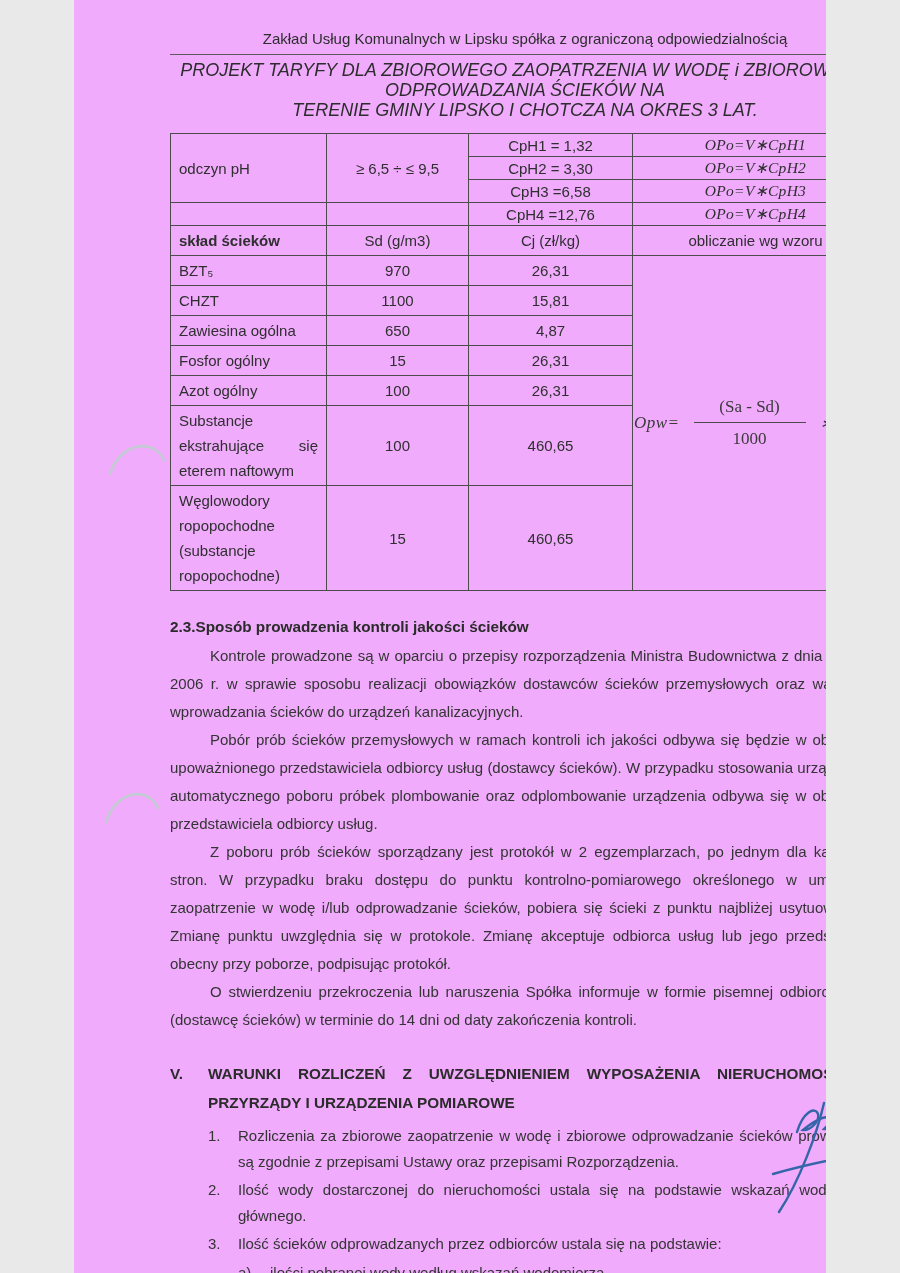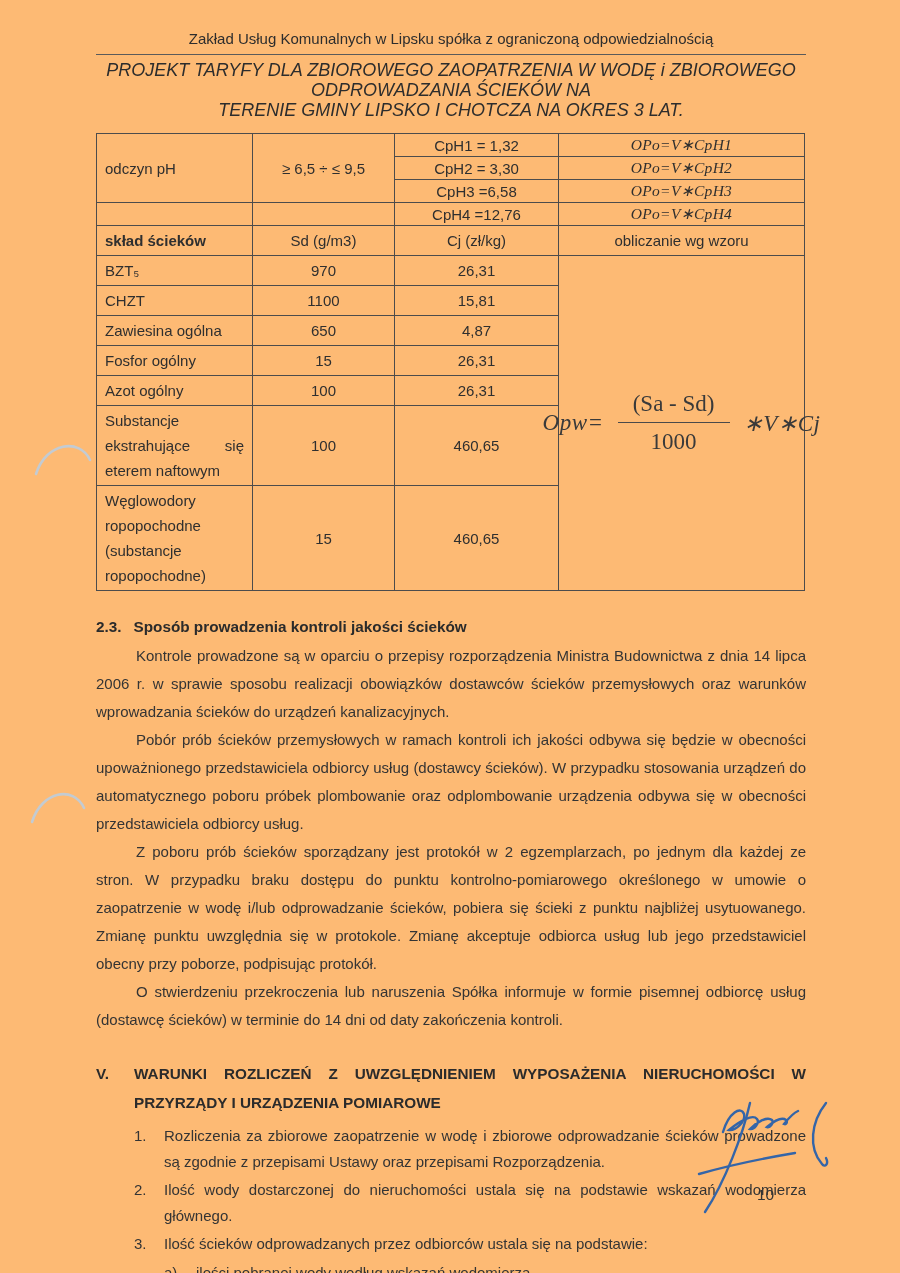--- a/index.html
+++ b/index.html
@@ -1,20 +1,20 @@
 <!DOCTYPE html>
 <html lang="pl"><head>
 <meta charset="utf-8">
 <style>
   * { margin: 0; padding: 0; box-sizing: border-box; }
   html, body { background: #e9e9e9; }
   .page {
     position: relative;
-    width: 900px; height: 1273px;
-    background: #fdba74;
+    width: 752px; height: 1273px;
+    background: #f0abfc;
     font-family: "Liberation Sans", sans-serif;
     color: #333;
     overflow: hidden;
     margin: 0 auto;
   }
   .content { position: absolute; left: 96px; top: 30px; width: 710px; }
 
   
   .org-line {
     text-align: center; font-size: 15px; color: #2d2d2d;
@@ -37,30 +37,30 @@
   tr.hdr td { height: 26px; }
   td.bold { font-weight: bold; }
   tr.std td { height: 28px; }
   td.just { text-align: justify; padding: 6px 10px; }
   td.mathcell {
     font-family: "Liberation Serif", serif; font-style: italic; text-align: center;
     font-size: 15.5px; letter-spacing: .3px; margin-top: 14px;
   }
   td.formula-cell { vertical-align: top; padding-top: 96px; }
   .opw { display: flex; align-items: center; justify-content: center;
-         font-family: "Liberation Serif", serif; font-size: 23px; color: #3a3a3a; }
+         font-family: "Liberation Serif", serif; font-size: 17px; color: #3a3a3a; }
   .opw .lhs, .opw .rhs { font-style: italic; letter-spacing: .5px; }
   .frac { display: inline-flex; flex-direction: column; align-items: center; margin: 0 14px; }
   .frac .num { padding-bottom: 5px; }
   .frac .bar { width: 112px; border-top: 1.6px solid #4a4a4a; }
   .frac .den { padding-top: 6px; }
 
   
   .sec-heading { margin-top: 27px; font-size: 15.3px; font-weight: bold; color: #2b2b2b; }
-  .sec-heading .hnum { display: inline-block; margin-right: 12px; }
+  .sec-heading .hnum { display: inline-block; margin-right: 0; }
   .paras { margin-top: 6px; font-size: 15px; line-height: 28px; text-align: justify; color: #343434; }
   .paras p { margin: 0; }
   .paras p.indent { text-indent: 40px; }
 
   .secV { margin-top: 25px; display: flex; font-weight: bold; font-size: 15.3px; line-height: 29px; color: #2b2b2b; }
   .secV .vnum { width: 38px; flex: none; }
   .secV .vtext { text-align: justify; }
 
   ol.main-list { margin-top: 6px; padding-left: 38px; list-style: none; font-size: 15px; line-height: 25.5px; color: #343434; }
   ol.main-list > li { display: flex; margin-bottom: 3px; }

